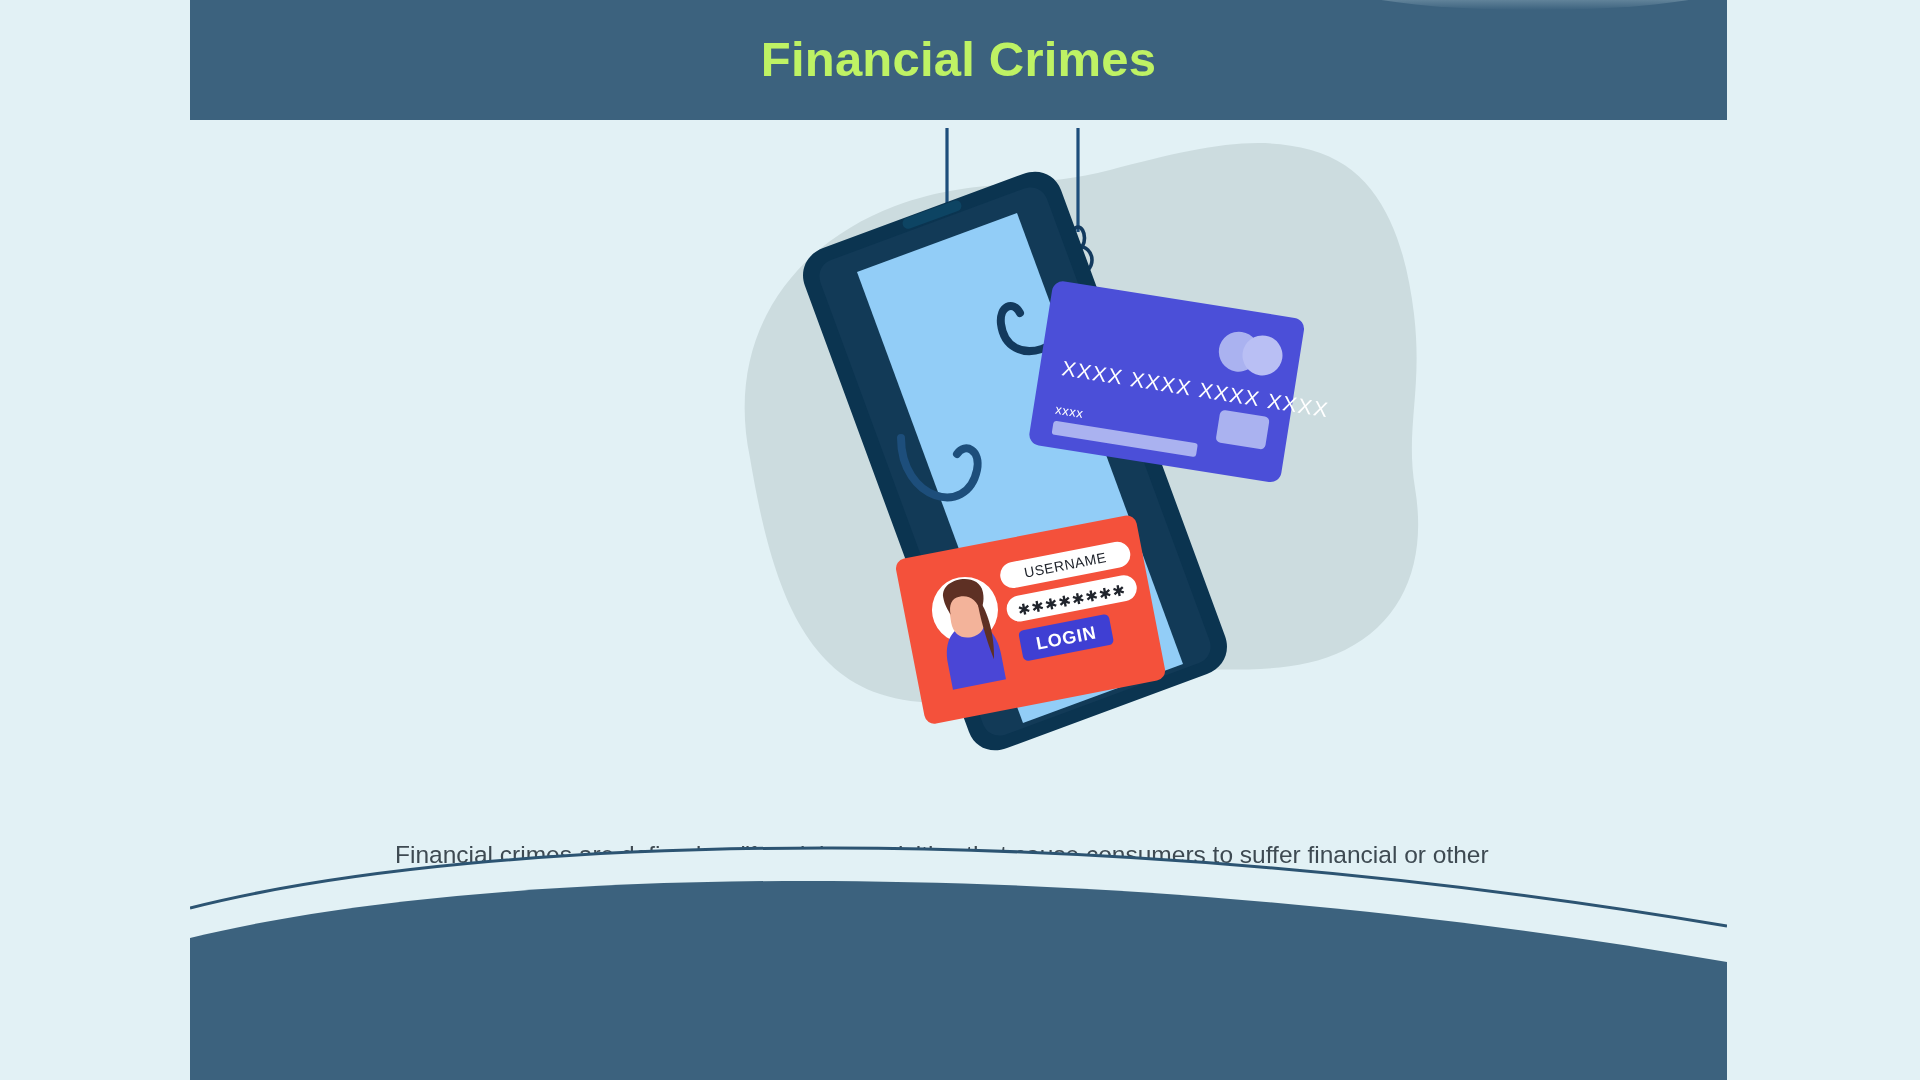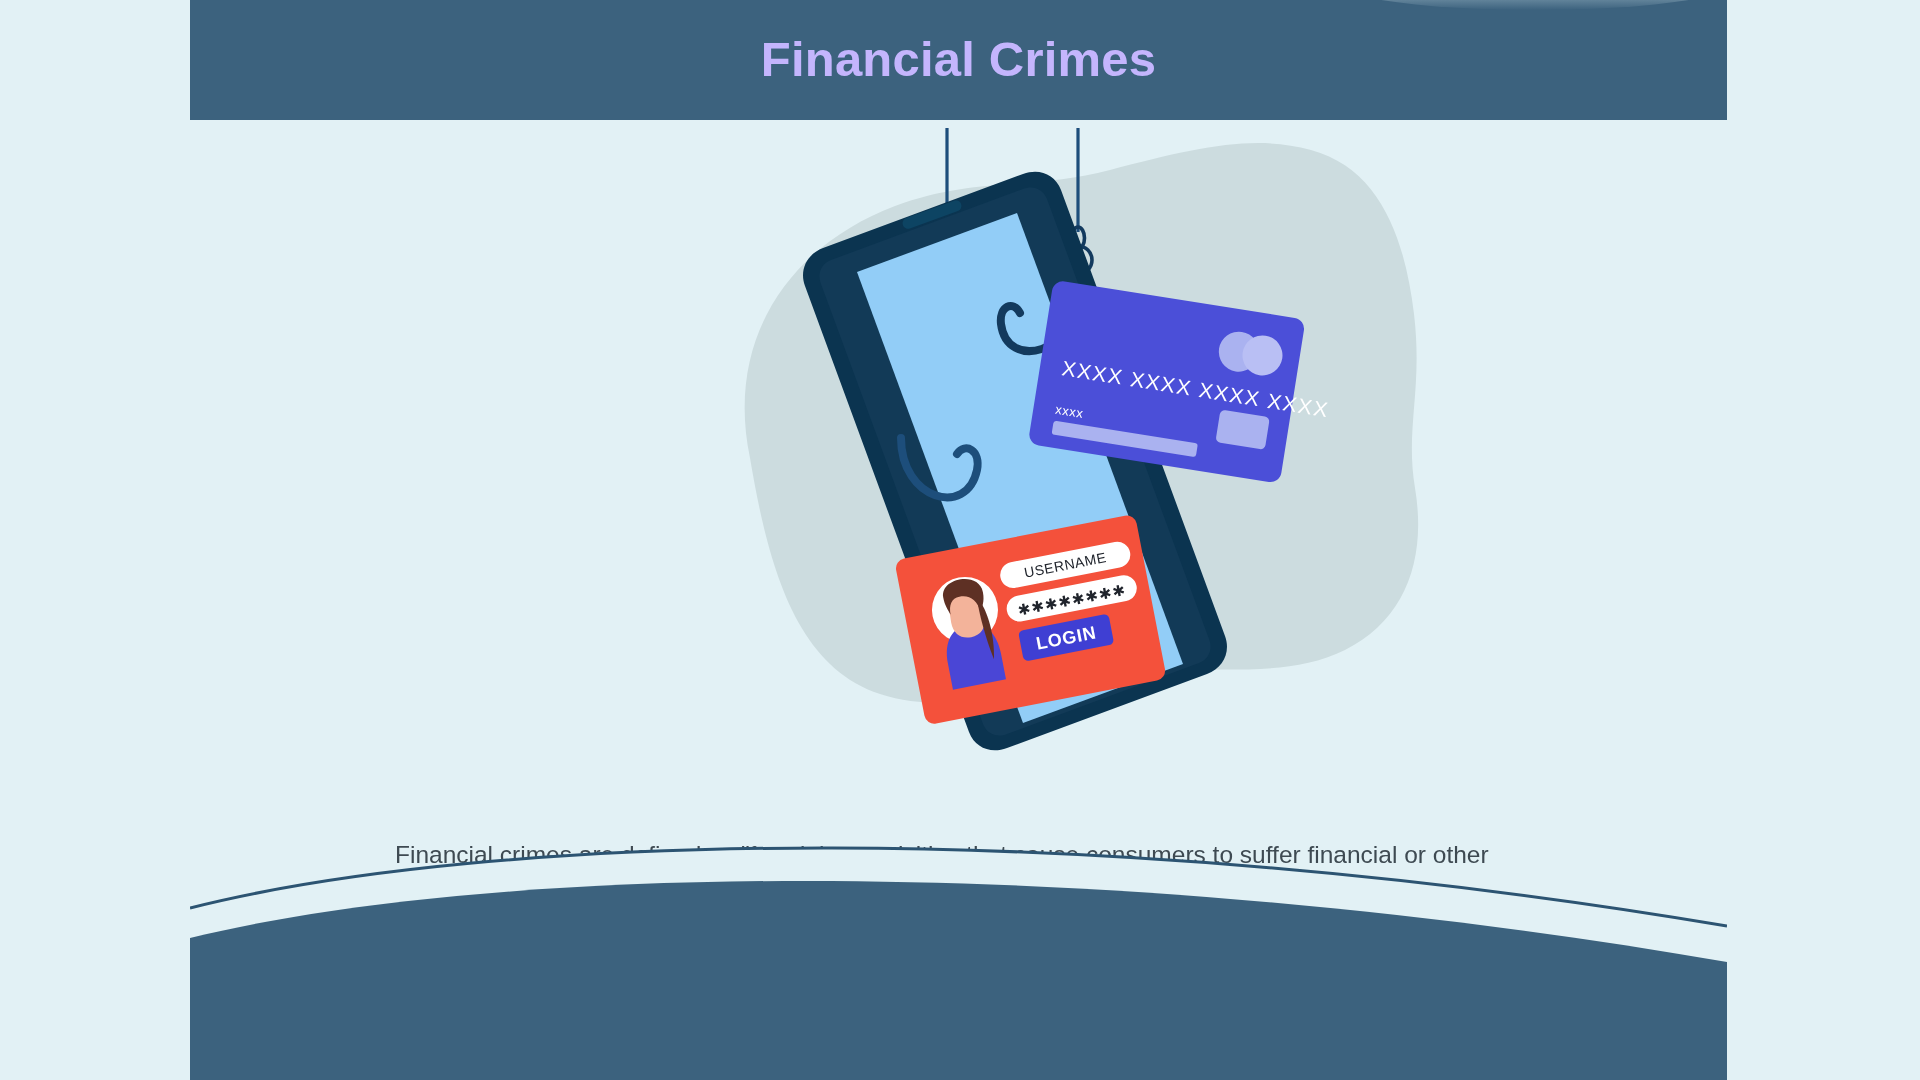--- a/index.html
+++ b/index.html
@@ -52,21 +52,21 @@
     border-radius: 0 0 60% 60% / 0 0 100% 100%;
   }
   #page-title {
     position: absolute;
     left: 0;
     top: 0;
     width: 1537px;
     height: 120px;
     line-height: 118px;
     text-align: center;
-    color: #c4b5fd;
+    color: #bef264;
     font-size: 49px;
     font-weight: bold;
     letter-spacing: 0.2px;
     font-family: "Liberation Sans", sans-serif;
     white-space: nowrap;
   }
 
   
   #illustration {
     position: absolute;

